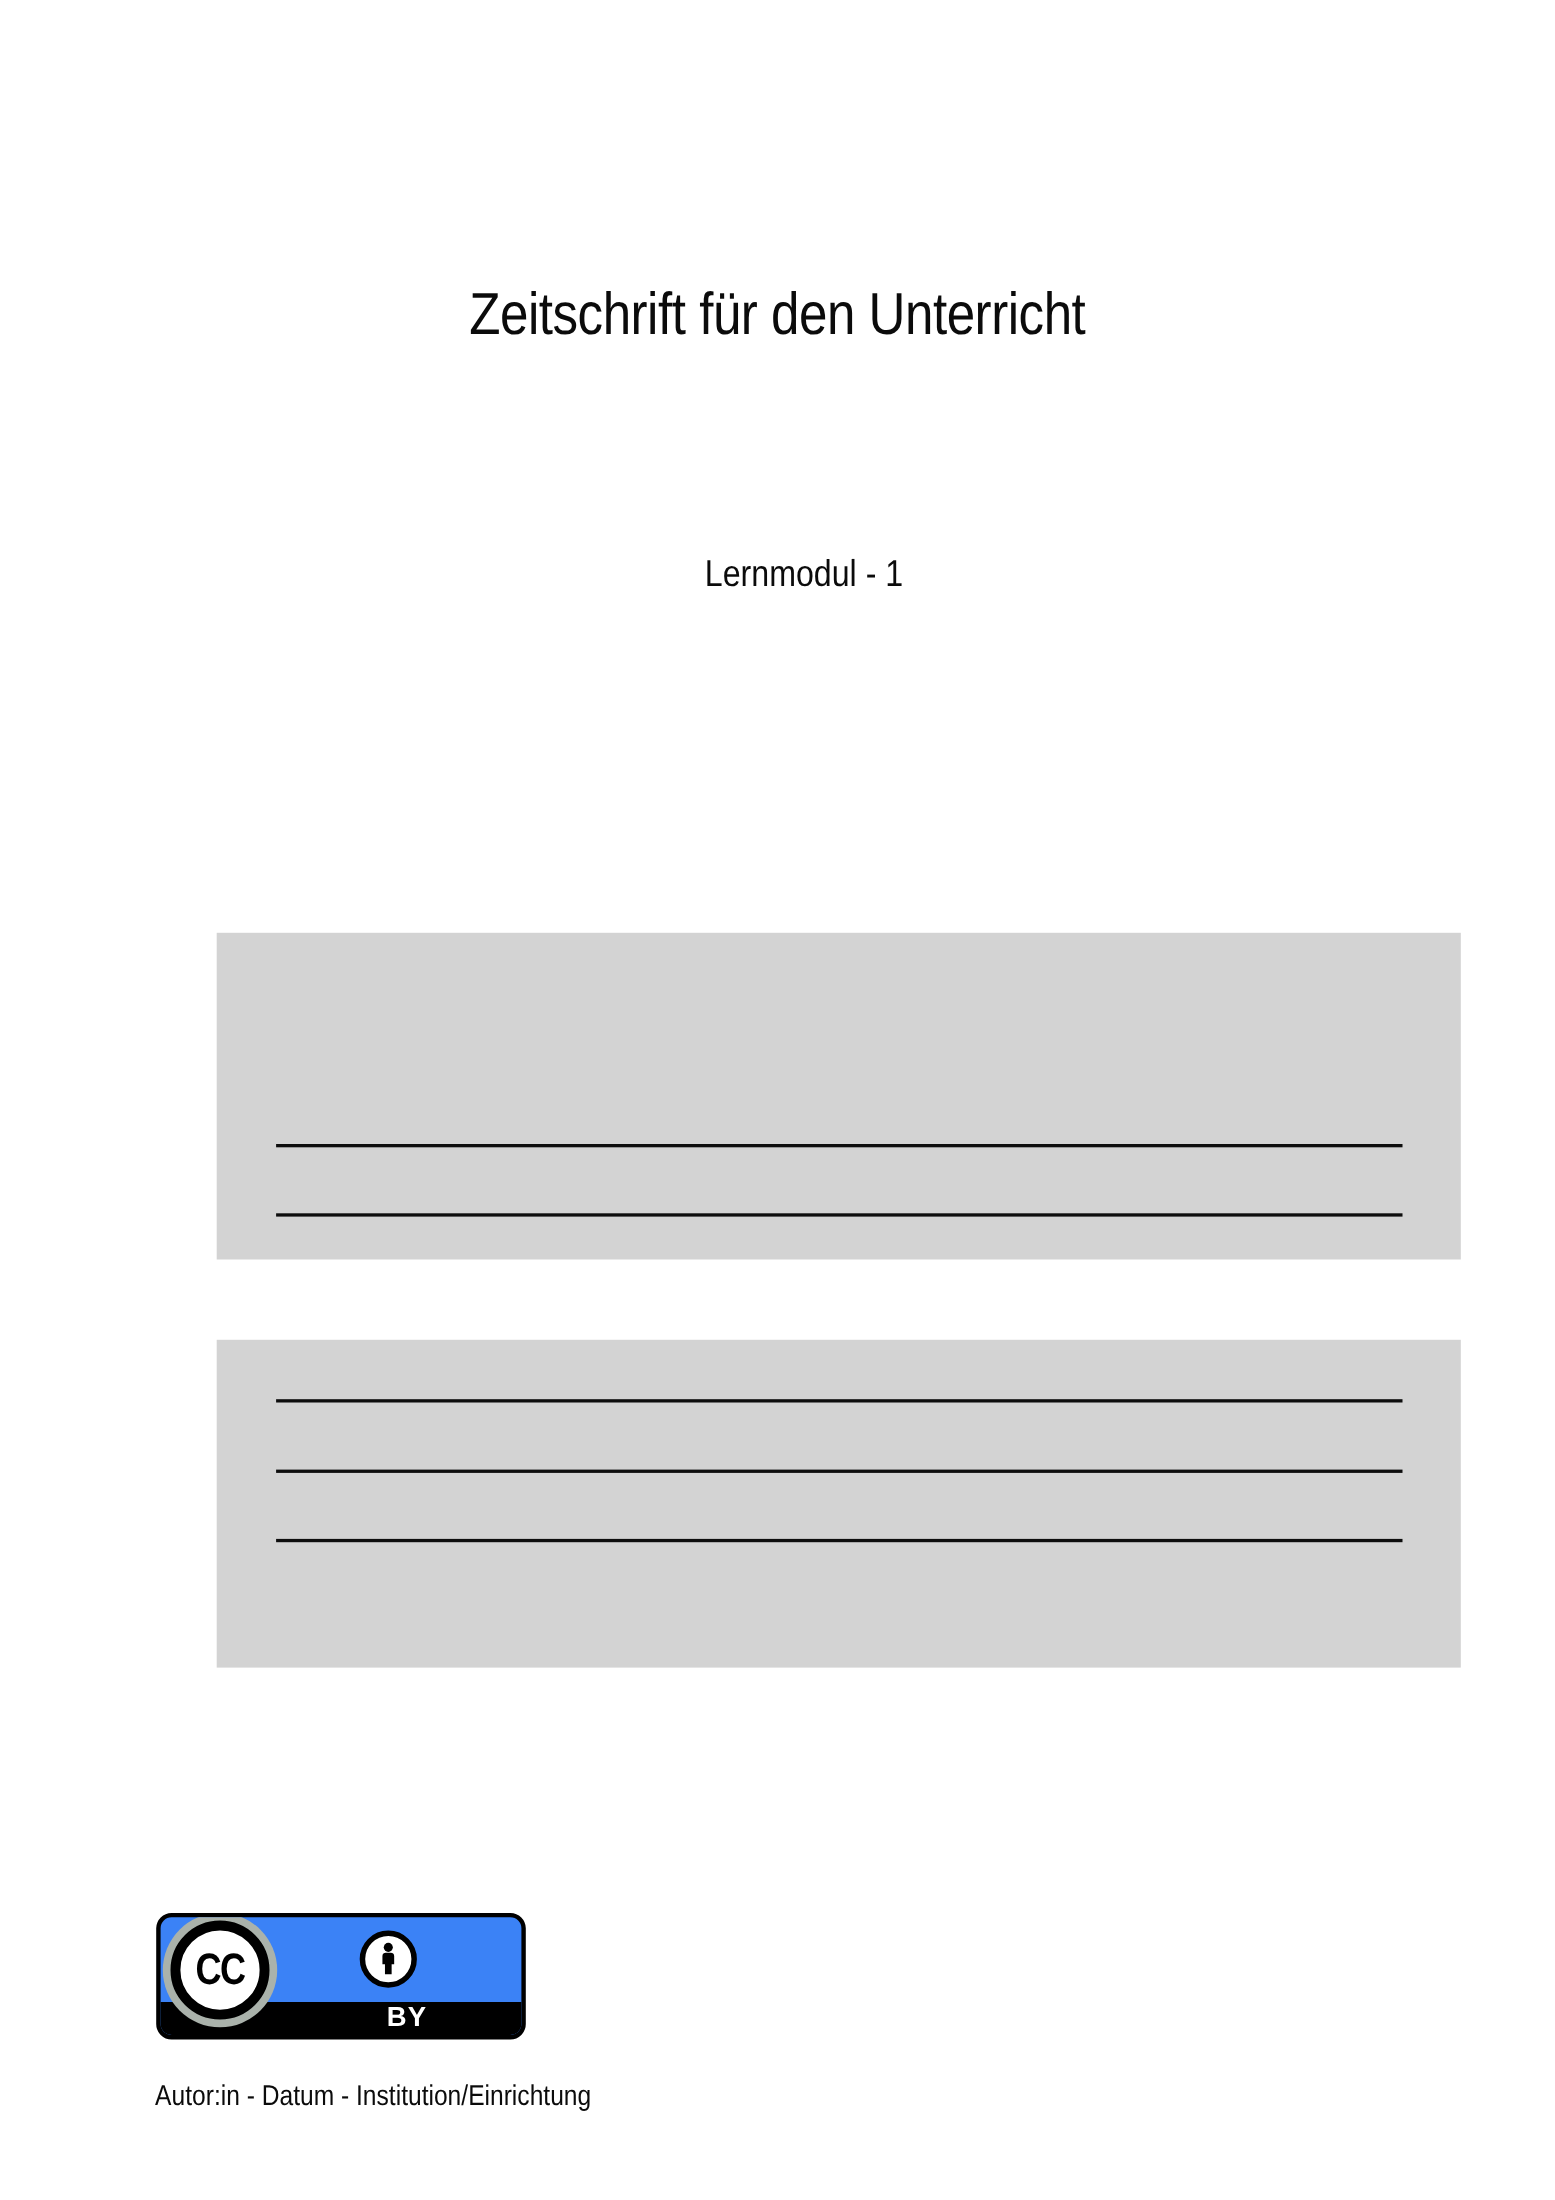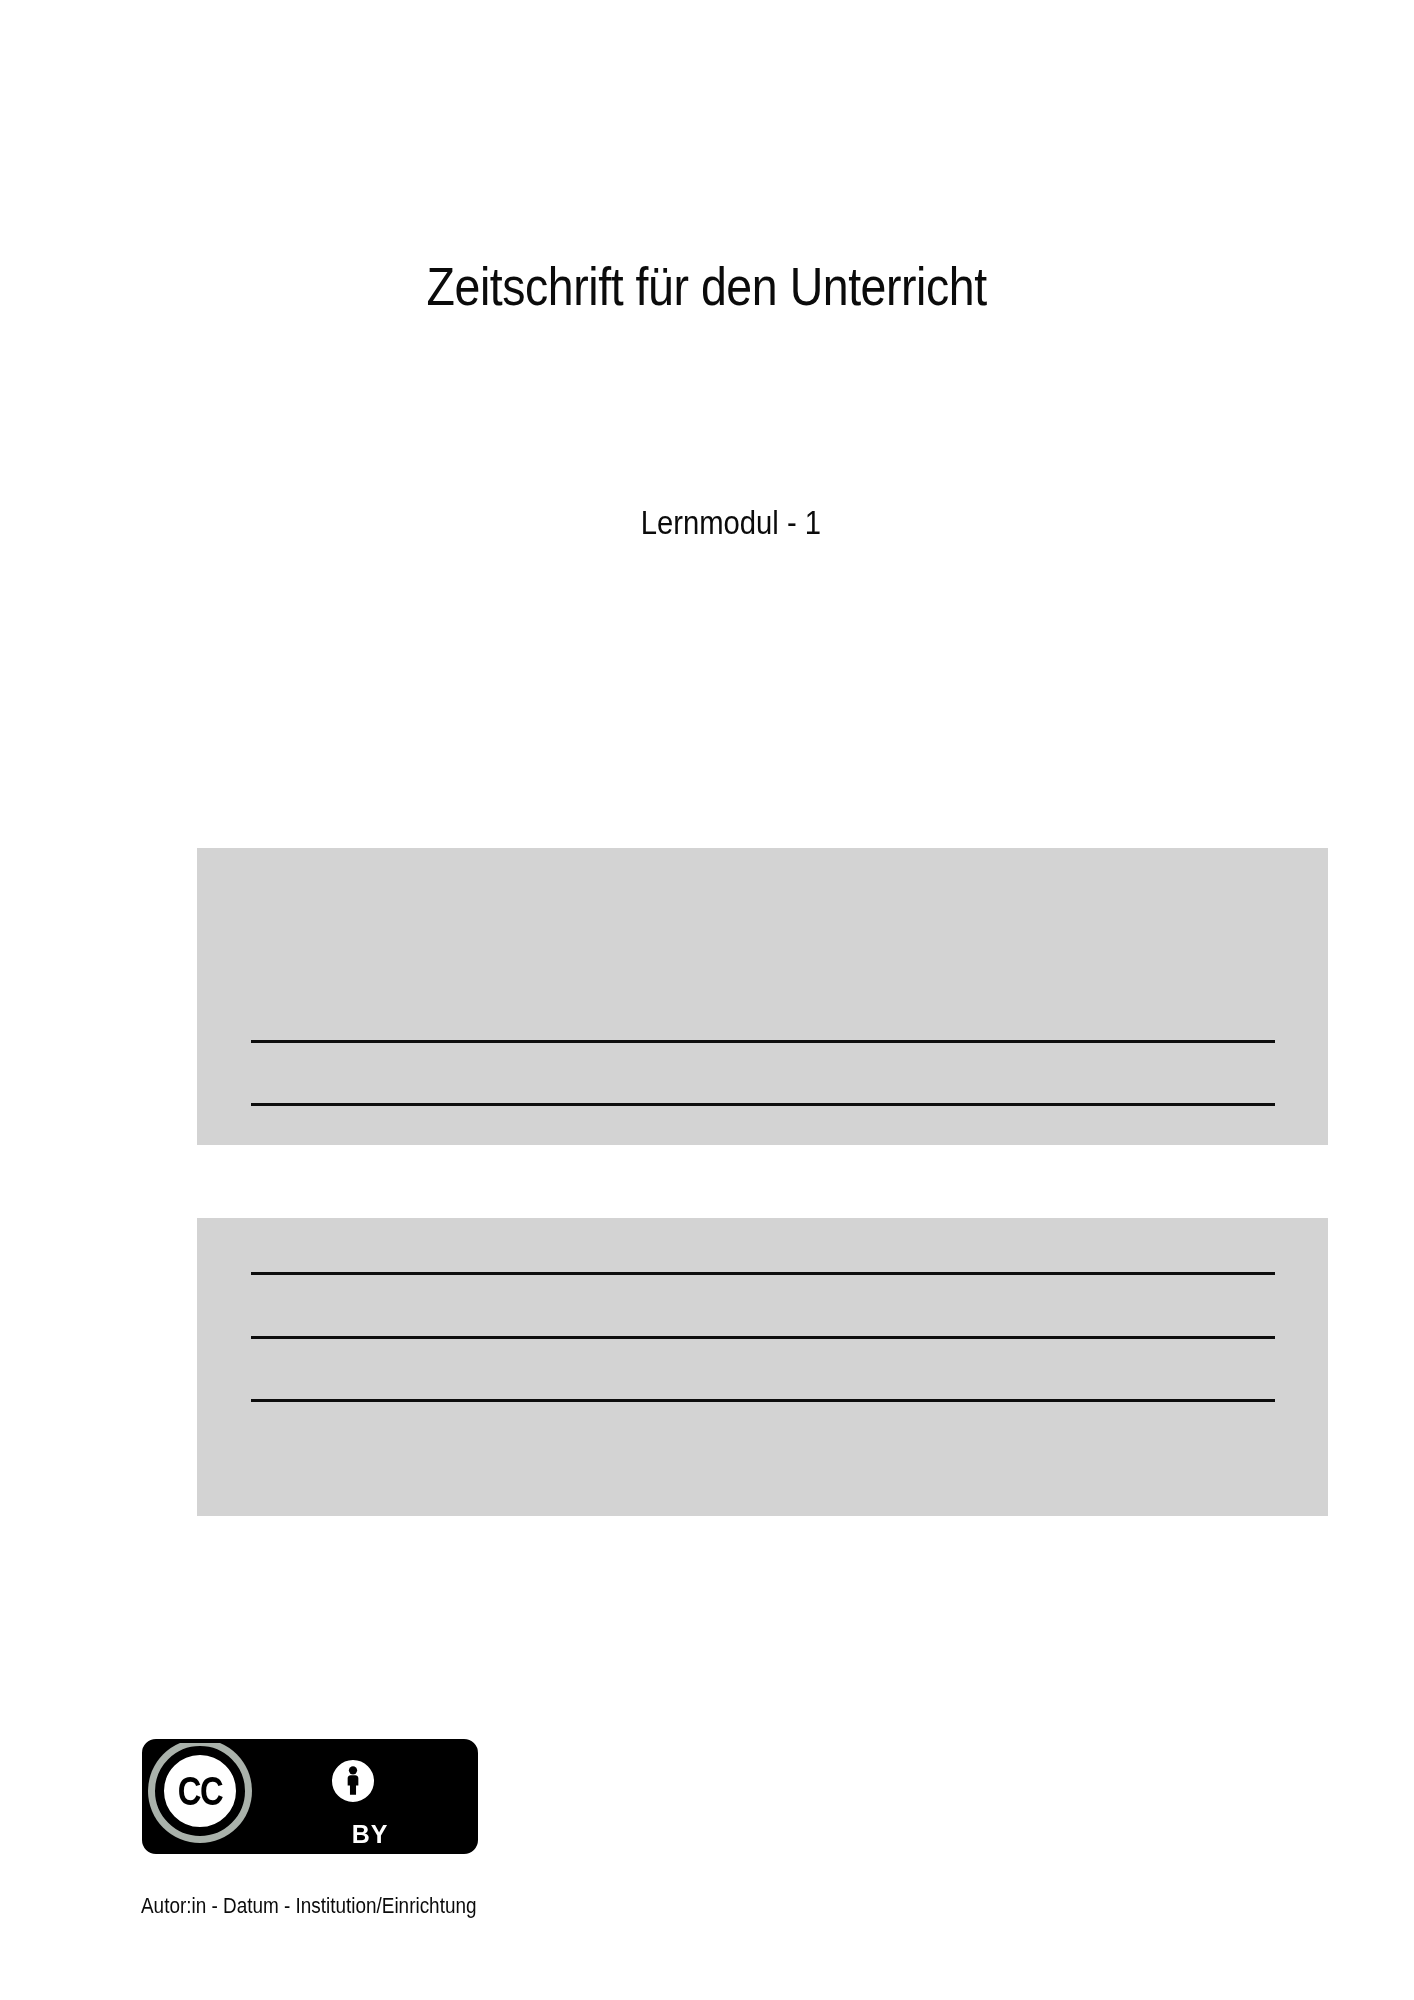--- a/index.html
+++ b/index.html
@@ -81,21 +81,21 @@
   
   .cc-badge {
     position: absolute;
     left: 142px;
     top: 1720px;
     width: 336px;
     height: 115px;
     box-sizing: border-box;
     border: 4px solid #000000;
     border-radius: 14px;
-    background: #000000;
+    background: #3b82f6;
     overflow: hidden;
   }
   .cc-badge .black-strip {
     position: absolute;
     left: -4px;
     right: -4px;
     bottom: 0;
     height: 30px;
     background: #000000;
   }
@@ -155,21 +155,21 @@
     color: #ffffff;
     font-size: 25px;
     font-weight: 700;
     letter-spacing: 1px;
   }
 
   .footer-text {
     position: absolute;
     left: 141px;
     top: 1866px;
-    font-size: 22px;
+    font-size: 26px;
     line-height: 41px;
     white-space: nowrap;
   }
   .footer-text .row { display: block; }
 </style>
 </head>
 <body>
 
 <div class="page">
 

